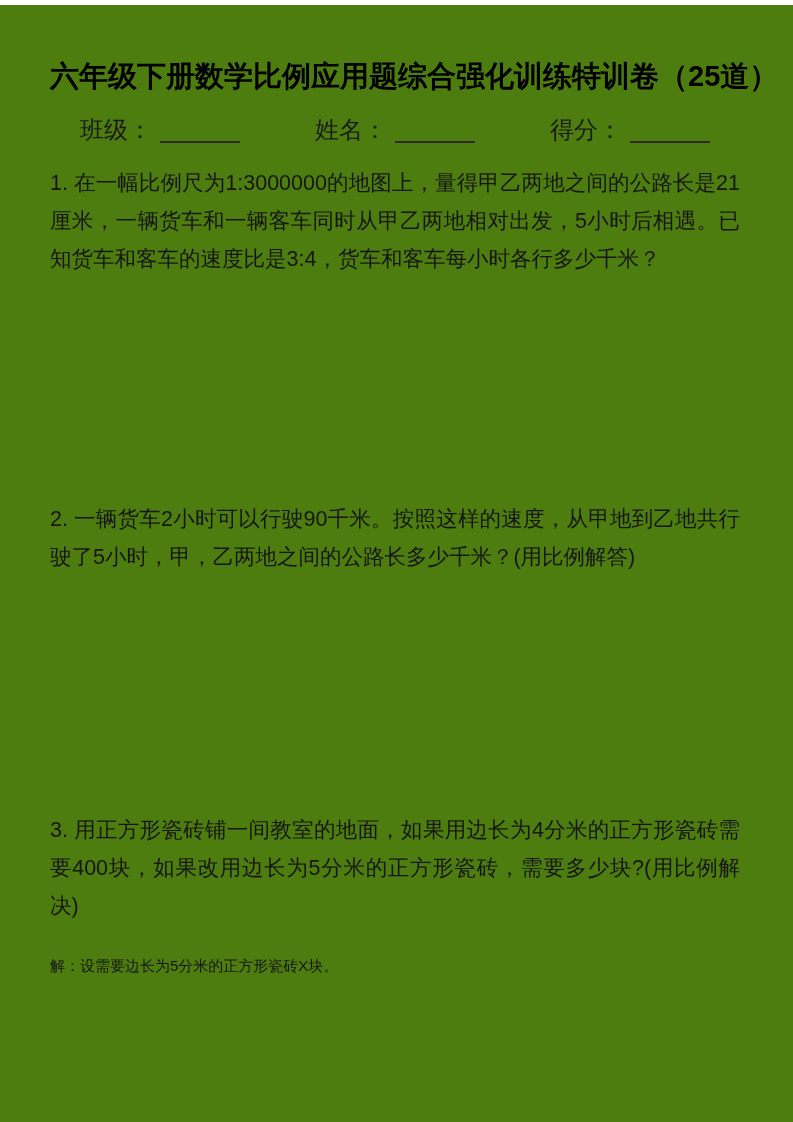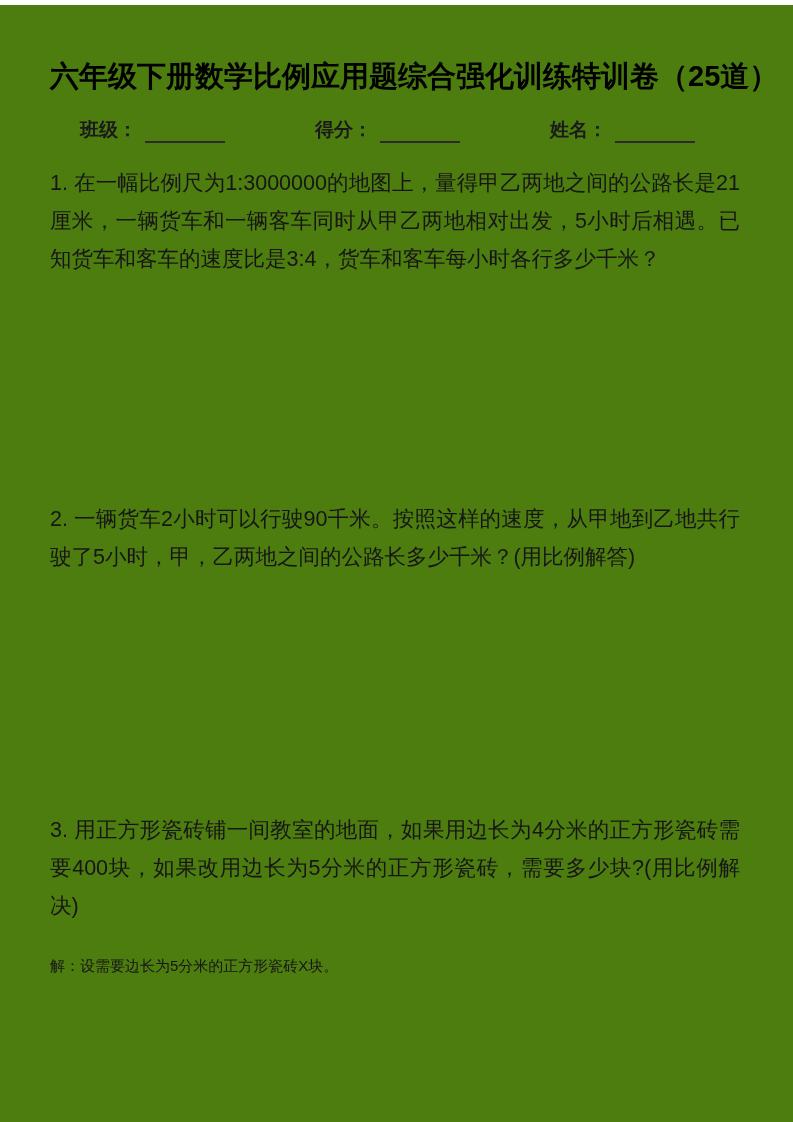--- a/index.html
+++ b/index.html
@@ -35,22 +35,22 @@
     padding-left: 30px;
     height: 30px;
   }
   .field {
     display: flex;
     align-items: flex-end;
     width: 235px;
     flex: 0 0 auto;
   }
   .field-label {
-    font-size: 19px;
-    font-weight: 700;
+    font-size: 24px;
+    font-weight: 400;
     color: #1a1a1a;
     line-height: 26px;
   }
   .field-blank {
     display: inline-block;
     width: 80px;
     height: 22px;
     margin-left: 8px;
     border-bottom: 2px solid #2b2b2b;
   }
@@ -80,25 +80,25 @@
 <div class="page">
 
   <h1 class="title">六年级下册数学比例应用题综合强化训练特训卷（25道）</h1>
 
   <div class="fields-row">
     <div class="field">
       <span class="field-label">班级：</span>
       <span class="field-blank"></span>
     </div>
     <div class="field">
-      <span class="field-label">得分：</span>
+      <span class="field-label">姓名：</span>
       <span class="field-blank"></span>
     </div>
     <div class="field">
-      <span class="field-label">姓名：</span>
+      <span class="field-label">得分：</span>
       <span class="field-blank"></span>
     </div>
   </div>
 
   <p class="question q1">1. 在一幅比例尺为1:3000000的地图上，量得甲乙两地之间的公路长是21厘米，一辆货车和一辆客车同时从甲乙两地相对出发，5小时后相遇。已知货车和客车的速度比是3:4，货车和客车每小时各行多少千米？</p>
 
   <div class="answer-space-1"></div>
 
   <p class="question q2">2. 一辆货车2小时可以行驶90千米。按照这样的速度，从甲地到乙地共行驶了5小时，甲，乙两地之间的公路长多少千米？(用比例解答)</p>
 

